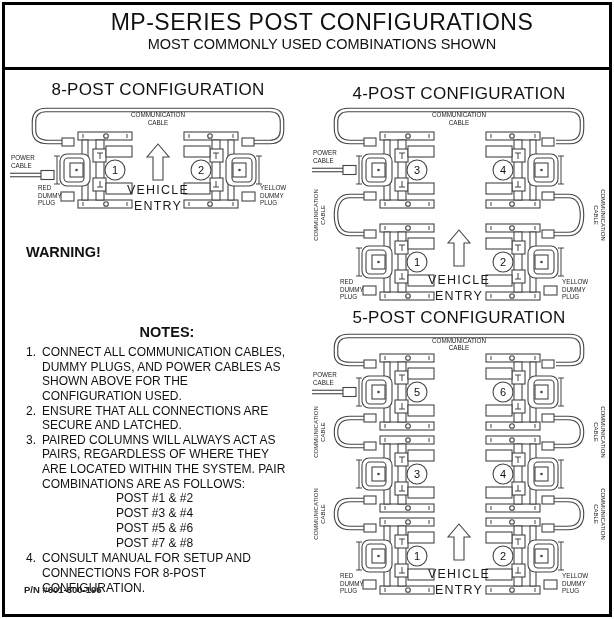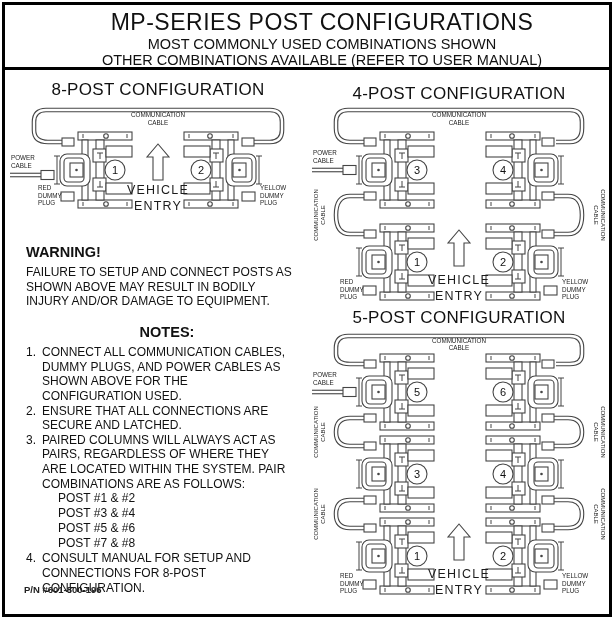--- a/index.html
+++ b/index.html
@@ -35,21 +35,21 @@
   .num   { font-size:11px; text-anchor:middle; fill:#111; }
 
   .warning { position:absolute; left:18px; top:168px; width:276px; }
   .warning h3 { margin:4px 0 5px 0; font-size:14.5px; }
   .warning p  { margin:0; font-size:12px; line-height:1.22; width:272px; }
   .notes { position:absolute; left:18px; top:252px; width:282px; }
   .notes h3 { margin:0 0 5px 0; font-size:14.5px;text-align:center; }
   .note-item { display:flex; font-size:12px; line-height:1.22; margin:0; }
   .note-num  { width:16px; flex:none; }
   .note-text { width:246px; }
-  .note-sub  { margin-left:32px; font-size:12px; line-height:1.25; }
+  .note-sub  { margin-left:90px; font-size:12px; line-height:1.25; }
   .pn { position:absolute; left:16px; top:512px; font-size:9.5px; color:#222;font-weight:bold; }
 </style>
 </head>
 <body>
 
 <div class="page">
   <div class="frame"></div>
 
   <svg width="0" height="0" style="position:absolute" aria-hidden="true">
     <defs>
@@ -88,21 +88,20 @@
       <g id="postR">
         <use href="#postL" transform="matrix(-1,0,0,1,80,0)"></use>
       </g>
       <polygon id="arrow" class="ln" points="0,0 -11,13 -5,13 -5,36 5,36 5,13 11,13"></polygon>
     </defs>
   </svg>
 
   <div class="header">
     <div class="title">MP-SERIES POST CONFIGURATIONS</div>
     <div class="sub">MOST COMMONLY USED COMBINATIONS SHOWN</div>
-    <div class="sub">OTHER COMBINATIONS AVAILABLE (REFER TO USER MANUAL)</div>
   </div>
 
   <div class="col col-left">
     <div class="cfg-title" style="top:8px">8-POST CONFIGURATION</div>
 
     <svg class="cfg-svg" style="top:26px" width="300" height="132" viewBox="0 0 300 132">
 
       <g>
         <path class="tube-o" d="M54,44 H40 Q26,44 26,32 V24 Q26,12 38,12 H262 Q274,12 274,24 V32 Q274,44 262,44 H246"></path>
         <path class="tube-i" d="M54,44 H40 Q26,44 26,32 V24 Q26,12 38,12 H262 Q274,12 274,24 V32 Q274,44 262,44 H246"></path>
@@ -134,21 +133,20 @@
       <text class="dlab" x="252" y="99.5">DUMMY</text>
       <text class="dlab" x="252" y="107">PLUG</text>
 
       <use href="#arrow" x="150" y="46"></use>
       <text class="venl" x="150" y="96">VEHICLE</text>
       <text class="venl" x="150" y="112">ENTRY</text>
     </svg>
 
     <div class="warning">
       <h3>WARNING!</h3>
-      <p>FAILURE TO SETUP AND CONNECT POSTS AS SHOWN ABOVE MAY RESULT IN BODILY INJURY AND/OR DAMAGE TO EQUIPMENT.</p>
     </div>
 
     <div class="notes">
       <h3>NOTES:</h3>
       <div class="note-item">
         <span class="note-num">1.</span>
         <span class="note-text">CONNECT ALL COMMUNICATION CABLES, DUMMY PLUGS, AND POWER CABLES AS SHOWN ABOVE FOR THE CONFIGURATION USED.</span>
       </div>
       <div class="note-item">
         <span class="note-num">2.</span>

